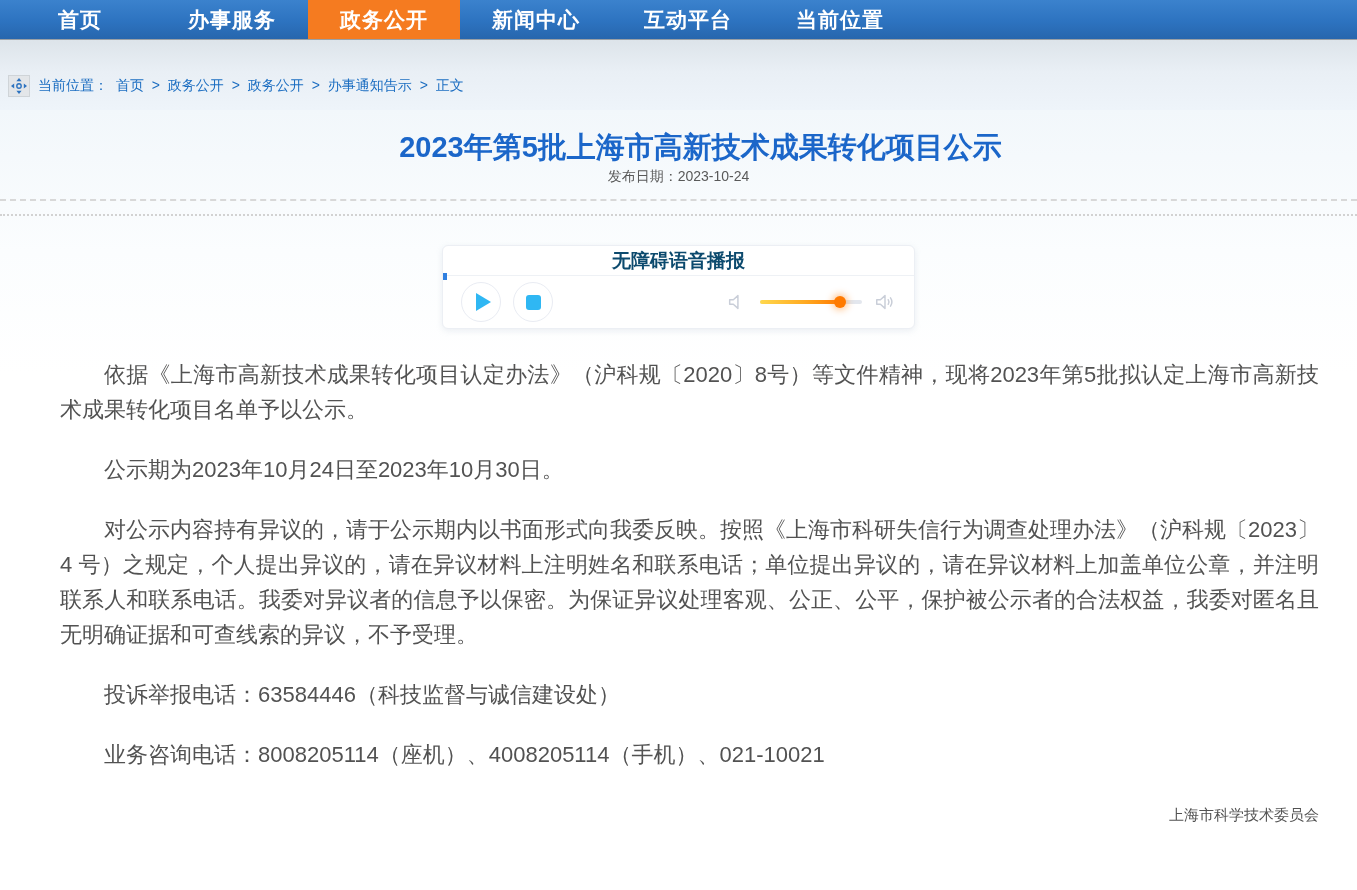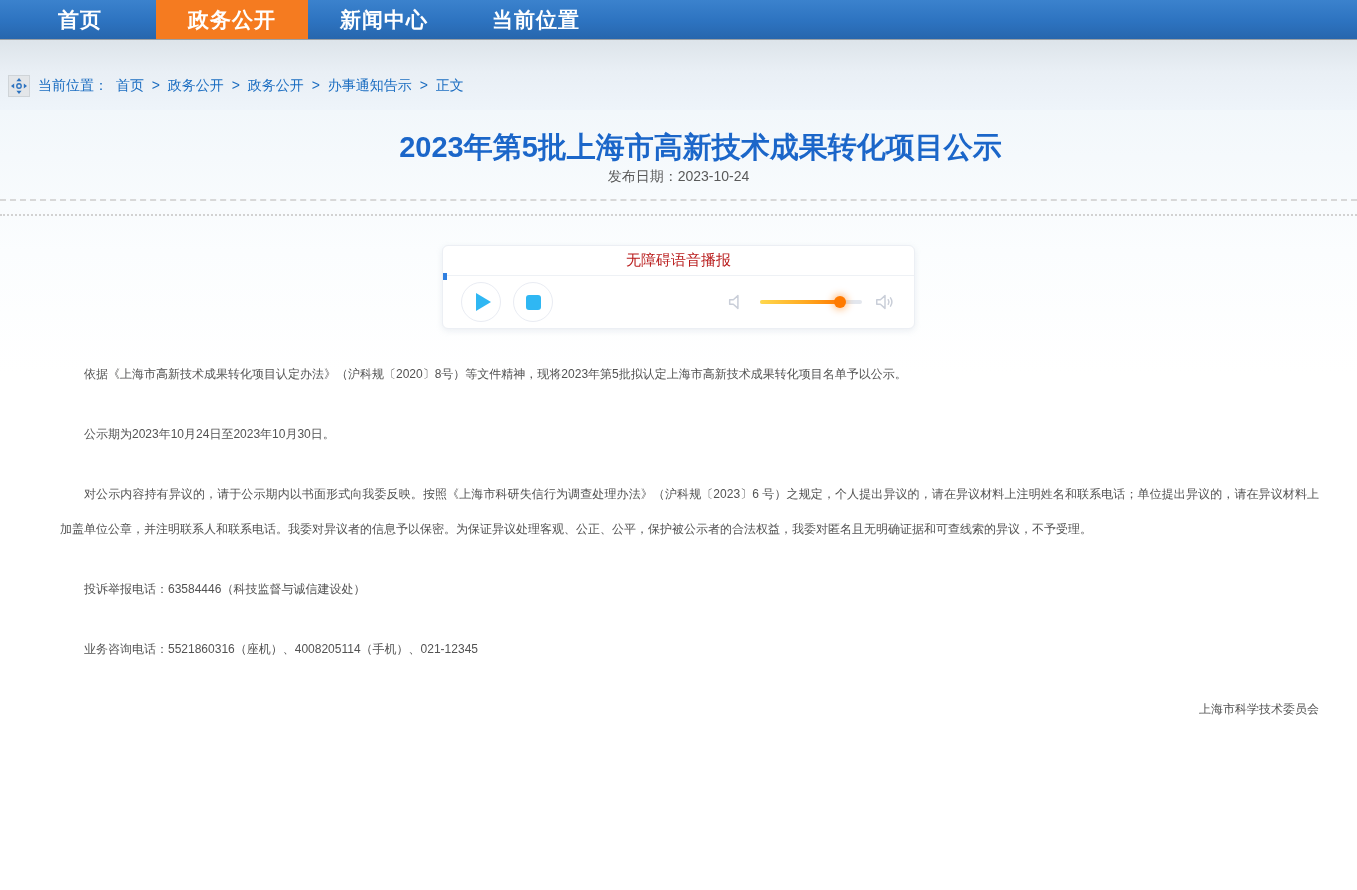--- a/index.html
+++ b/index.html
@@ -27,47 +27,49 @@
   .content-bg { height:779px; background:linear-gradient(180deg,#f2f7fb 0%,#fbfdfe 18%,#ffffff 34%); }
   .article-title { text-align:center; padding-top:18px; color:#1b66c9; font-size:29px; font-weight:bold;margin-left:44px; }
   .article-date { text-align:center; margin-top:0; color:#595959; font-size:14px; }
   .dash1 { border-top:2px dashed #d8d8d8; margin-top:13px; }
   .dash2 { border-top:2px dotted #d2d2d2; margin-top:13px; }
 
   
   .player { width:473px; margin:29px auto 0 auto; background:#fff; border:1px solid #eceff4;
     border-radius:6px; box-shadow:0 2px 6px rgba(150,165,190,.18); position:relative; }
   .player-header { height:30px; display:flex; align-items:center; justify-content:center;
-    border-bottom:1px solid #eef1f5; color:#b91c1c; font-size:15px; }
+    border-bottom:1px solid #eef1f5; color:#0c4a6e; font-size:19px;font-weight:bold; }
   .player-chip { position:absolute; left:0; top:27px; width:4px; height:7px; background:#2f7fe0; }
   .player-controls { height:52px; display:flex; align-items:center; padding:0 18px; }
   .pbtn { width:40px; height:40px; border-radius:50%; background:#fff; border:1px solid #e9ecf3;
     display:flex; align-items:center; justify-content:center; margin-right:12px; cursor:pointer; }
   .play-tri { width:0; height:0; border-left:15px solid #2fb7f3; border-top:9px solid transparent;
     border-bottom:9px solid transparent; margin-left:4px; }
   .stop-sq { width:15px; height:15px; background:#2fb7f3; border-radius:3px; }
   .volume { margin-left:auto; display:flex; align-items:center; }
   .spk { width:22px; height:22px; }
   .slider { width:102px; height:4px; background:#e3e7ee; border-radius:2px; margin:0 12px; position:relative; cursor:pointer; }
   .slider-fill { height:4px; border-radius:2px; background:linear-gradient(90deg,#ffd84d 0%,#ffab23 55%,#ff7a00 100%); }
   .slider-knob { position:absolute; top:50%; width:12px; height:12px; border-radius:50%; background:#ff7a00;
     transform:translate(-50%,-50%); box-shadow:0 0 7px 2px rgba(255,130,20,.45); }
 
   
-  .article-body { margin:28px 38px 16px 60px; color:#525252; font-size:12px; line-height:35px; text-align:justify; }
+  .article-body { margin:28px 38px 16px 60px; color:#525252; font-size:22px; line-height:35px; text-align:justify; }
   .article-body p { text-indent:2em; margin-bottom:25px; }
-  .signature { margin:8px 38px 0 0; text-align:right; color:#525252; font-size:12px; line-height:35px; }
+  .signature { margin:8px 38px 0 0; text-align:right; color:#525252; font-size:15px; line-height:35px; }
 </style>
 </head>
 <body>
 
 <div class="topnav">
   <div class="nav-item">首页</div>
+  <div class="nav-item">办事服务</div>
   <div class="nav-item active">政务公开</div>
   <div class="nav-item">新闻中心</div>
+  <div class="nav-item">互动平台</div>
   <div class="nav-item">当前位置</div>
 </div>
 
 <div class="crumb-bar">
   <span class="crumb-icon">
     <svg width="16" height="16" viewBox="0 0 16 16">
       <g fill="#2d73c0">
         <polygon points="8,0 10.6,3.2 5.4,3.2"></polygon>
         <polygon points="8,16 10.6,12.8 5.4,12.8"></polygon>
         <polygon points="0,8 3.2,5.4 3.2,10.6"></polygon>
@@ -121,22 +123,22 @@
           <path d="M15.5,9.5 a4.5,4.5 0 0 1 0,5" stroke-linecap="round"></path>
           <path d="M18,7.5 a8,8 0 0 1 0,9" stroke-linecap="round"></path>
         </svg>
       </div>
     </div>
   </div>
 
   <div class="article-body">
     <p>依据《上海市高新技术成果转化项目认定办法》（沪科规〔2020〕8号）等文件精神，现将2023年第5批拟认定上海市高新技术成果转化项目名单予以公示。</p>
     <p>公示期为2023年10月24日至2023年10月30日。</p>
-    <p>对公示内容持有异议的，请于公示期内以书面形式向我委反映。按照《上海市科研失信行为调查处理办法》（沪科规〔2023〕6 号）之规定，个人提出异议的，请在异议材料上注明姓名和联系电话；单位提出异议的，请在异议材料上加盖单位公章，并注明联系人和联系电话。我委对异议者的信息予以保密。为保证异议处理客观、公正、公平，保护被公示者的合法权益，我委对匿名且无明确证据和可查线索的异议，不予受理。</p>
+    <p>对公示内容持有异议的，请于公示期内以书面形式向我委反映。按照《上海市科研失信行为调查处理办法》（沪科规〔2023〕4 号）之规定，个人提出异议的，请在异议材料上注明姓名和联系电话；单位提出异议的，请在异议材料上加盖单位公章，并注明联系人和联系电话。我委对异议者的信息予以保密。为保证异议处理客观、公正、公平，保护被公示者的合法权益，我委对匿名且无明确证据和可查线索的异议，不予受理。</p>
     <p>投诉举报电话：63584446（科技监督与诚信建设处）</p>
-    <p>业务咨询电话：5521860316（座机）、4008205114（手机）、021-12345</p>
+    <p>业务咨询电话：8008205114（座机）、4008205114（手机）、021-10021</p>
   </div>
 
   <div class="signature">
     <div>上海市科学技术委员会</div>
   </div>
 
 </div>
 
 </body></html>

